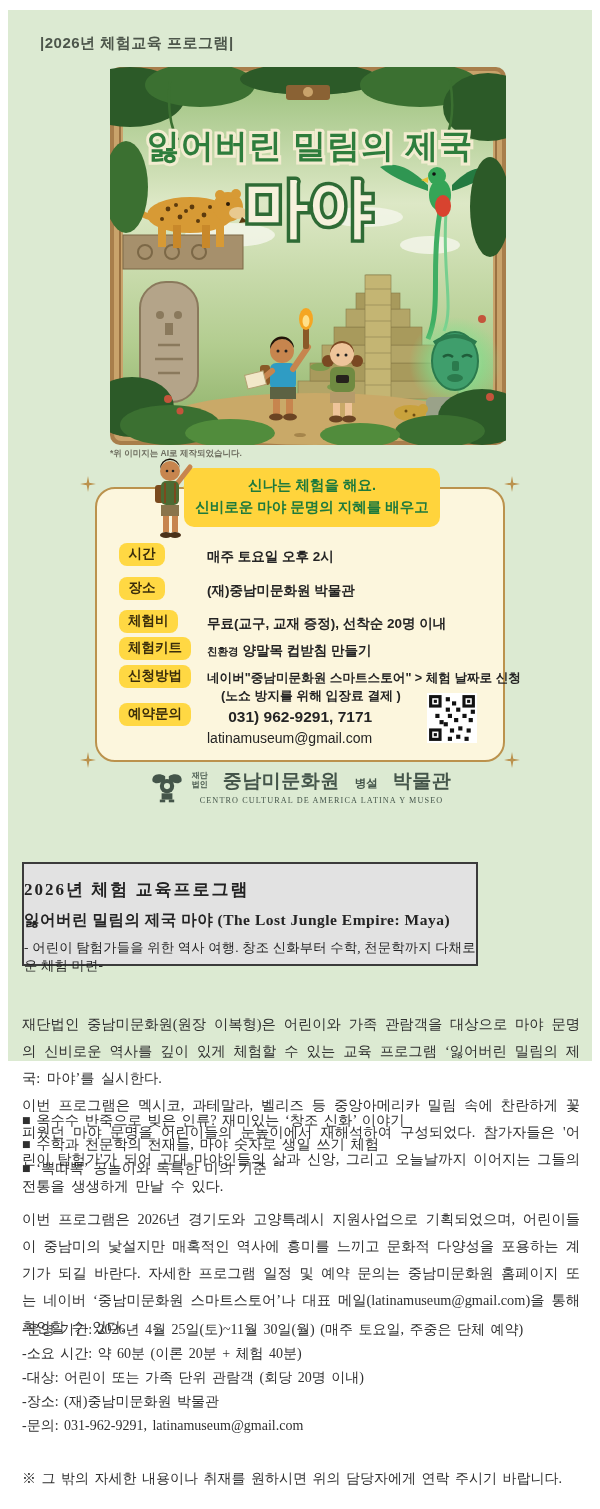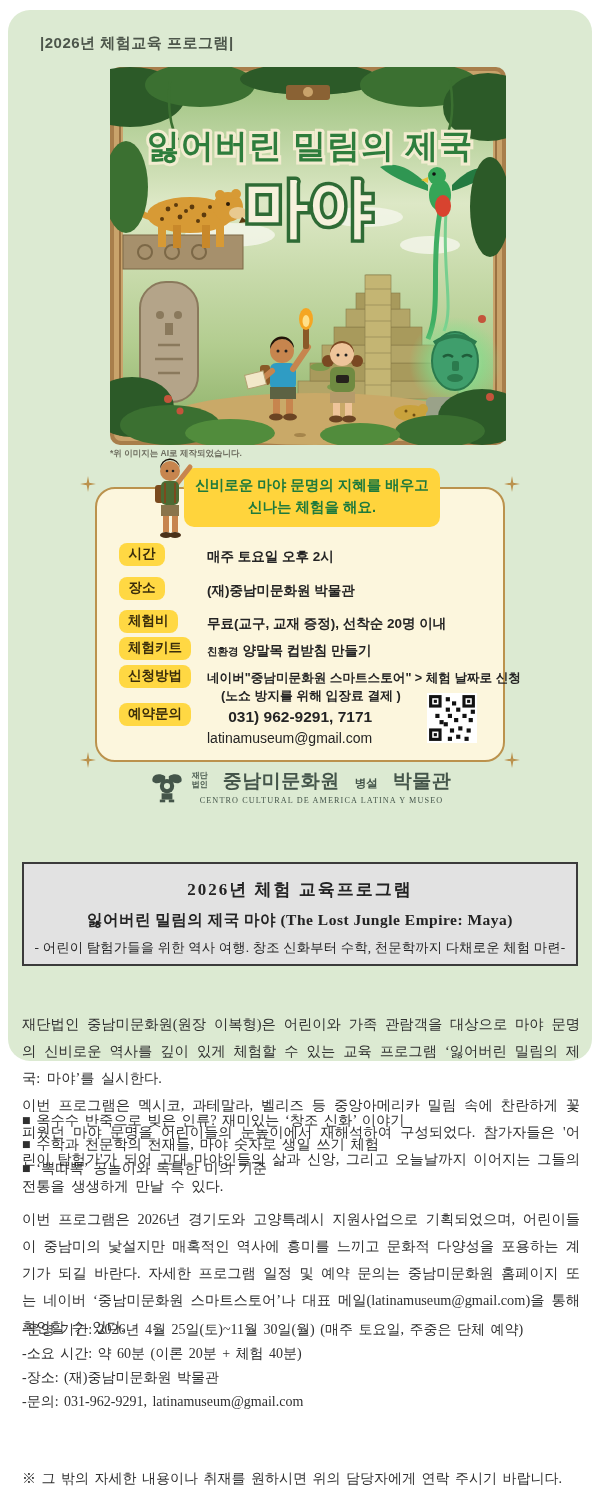--- a/index.html
+++ b/index.html
@@ -1,20 +1,20 @@
 <!DOCTYPE html>
 <html><head>
 <meta charset="utf-8">
 <style>
   * { margin:0; padding:0; box-sizing:border-box; }
   body { background:#fff; font-family:"Liberation Sans", sans-serif; }
   .page { position:relative; width:600px; height:1509px; background:#ffffff; overflow:hidden; }
 
   
-  .green-section { position:absolute; left:8px; top:10px; width:584px; height:1051px; background:#dcead2;border-radius:22px; }
+  .green-section { position:absolute; left:8px; top:10px; width:584px; height:1051px; background:#dcead2; }
   .gs-header { position:absolute; left:32px; top:24px; font-size:15px; font-weight:700; color:#4d564b; letter-spacing:.5px; }
   .poster { position:absolute; left:102px; top:57px; width:396px; height:378px; }
   .poster-caption { position:absolute; left:102px; top:438px; width:396px; font-size:8.5px; color:#6e6e60;font-weight:bold; }
 
   .kid-guide { position:absolute; left:140px; top:447px; width:46px; height:86px; z-index:3; }
 
   .bubble { position:absolute; left:176px; top:458px; width:256px; background:#ffd43c; border-radius:10px;
             padding:7px 10px 8px; text-align:center; color:#1e7a3c; font-weight:800; font-size:14.5px; line-height:1.5; z-index:2; }
   .bubble:before { content:""; position:absolute; left:-8px; top:12px; border:7px solid transparent; border-right-color:#ffd43c; }
 
@@ -37,22 +37,22 @@
 
   .logo-row { position:absolute; left:0; top:758px; width:584px; display:flex; justify-content:center; align-items:center; gap:7px; color:#44554a; }
   .logo-text-wrap { display:flex; flex-direction:column; align-items:center; }
   .logo-line1 { display:flex; align-items:baseline; gap:15px; }
   .logo-small-stack { display:flex; flex-direction:column; font-size:8px; font-weight:700; line-height:1.1; align-self:center; }
   .logo-kr { font-size:19px; font-weight:800; letter-spacing:.5px; }
   .logo-mid { font-size:11.5px; font-weight:700; }
   .logo-en { font-size:8.2px; letter-spacing:1.1px; font-family:"Liberation Serif", serif; margin-top:2px; }
 
   
-  .doc-title-box { position:absolute; left:22px; top:862px; width:556px; height:104px; background:#e2e2e2;
-                   border:2px solid #3b3b3b; text-align:center; color:#232323; font-family:"Liberation Serif", serif; }
+  .doc-title-box { position:absolute; left:22px; top:862px; width:456px; height:104px; background:#e2e2e2;
+                   border:2px solid #3b3b3b; color:#232323; font-family:"Liberation Serif", serif; }
   .tb1 { font-size:17px; font-weight:700; margin-top:14px; letter-spacing:2px; }
   .tb2 { font-size:15.5px; font-weight:700; margin-top:9px; letter-spacing:.5px; }
   .tb3 { font-size:13.3px; margin-top:8px; letter-spacing:.2px; }
 
   .doc-text { position:absolute; left:22px; width:558px; color:#2f2f2f; font-family:"Liberation Serif", serif; }
   .para { text-align:justify; font-size:14.3px; line-height:27px; word-spacing:3px; }
   .bullet-line { font-size:14.3px; line-height:24px; word-spacing:2px; }
   .detail-line { font-size:14px; line-height:24px; word-spacing:2px; }
   .footnote { font-size:14px; word-spacing:2px; }
 </style>
@@ -253,22 +253,22 @@
       <rect x="13" y="24" width="18" height="24" rx="5" fill="#4c6b33"></rect>
       <path d="M17 26 v20 M27 26 v20" stroke="#7a4a1e" stroke-width="2"></path>
       <rect x="13" y="48" width="18" height="11" fill="#8a754c"></rect>
       <rect x="15" y="59" width="6" height="16" fill="#c7854e"></rect>
         <rect x="24" y="59" width="6" height="16" fill="#c7854e"></rect>
       <ellipse cx="18" cy="78" rx="6" ry="3" fill="#4a3118"></ellipse>
         <ellipse cx="27" cy="78" rx="6" ry="3" fill="#4a3118"></ellipse>
     </svg>
 
     <div class="bubble">
+      <div>신나는 체험을 해요.</div>
       <div>신비로운 마야 문명의 지혜를 배우고</div>
-      <div>신나는 체험을 해요.</div>
     </div>
 
     <div class="sparkle" style="left:72px; top:466px;"></div>
     <div class="sparkle" style="left:496px; top:466px;"></div>
     <div class="sparkle" style="left:72px; top:742px;"></div>
     <div class="sparkle" style="left:496px; top:742px;"></div>
 
     <div class="cream-box">
 
       <div class="info-row" style="top:54px;">
@@ -389,19 +389,20 @@
     <div class="bullet-line">■ ‘뽁따뽁’ 공놀이와 독특한 미의 기준</div>
   </div>
 
   <div class="doc-text" style="top:1206px;">
     <p class="para">이번 프로그램은 2026년 경기도와 고양특례시 지원사업으로 기획되었으며, 어린이들이 중남미의 낯설지만 매혹적인 역사에 흥미를 느끼고 문화적 다양성을 포용하는 계기가 되길 바란다. 자세한 프로그램 일정 및 예약 문의는 중남미문화원 홈페이지 또는 네이버 ‘중남미문화원 스마트스토어’나 대표 메일(latinamuseum@gmail.com)을 통해 확인할 수 있다.</p>
   </div>
 
   <div class="doc-text" style="top:1318px;">
     <div class="detail-line">-운영 기간: 2026년 4월 25일(토)~11월 30일(월) (매주 토요일, 주중은 단체 예약)</div>
     <div class="detail-line">-소요 시간: 약 60분 (이론 20분 + 체험 40분)</div>
+    <div class="detail-line">-대상: 어린이 또는 가족 단위 관람객 (회당 20명 이내)</div>
     <div class="detail-line">-장소: (재)중남미문화원 박물관</div>
     <div class="detail-line">-문의: 031-962-9291, latinamuseum@gmail.com</div>
   </div>
 
   <div class="doc-text footnote" style="top:1470px;">※ 그 밖의 자세한 내용이나 취재를 원하시면 위의 담당자에게 연락 주시기 바랍니다.</div>
 
 </div>
 
 </body></html>

